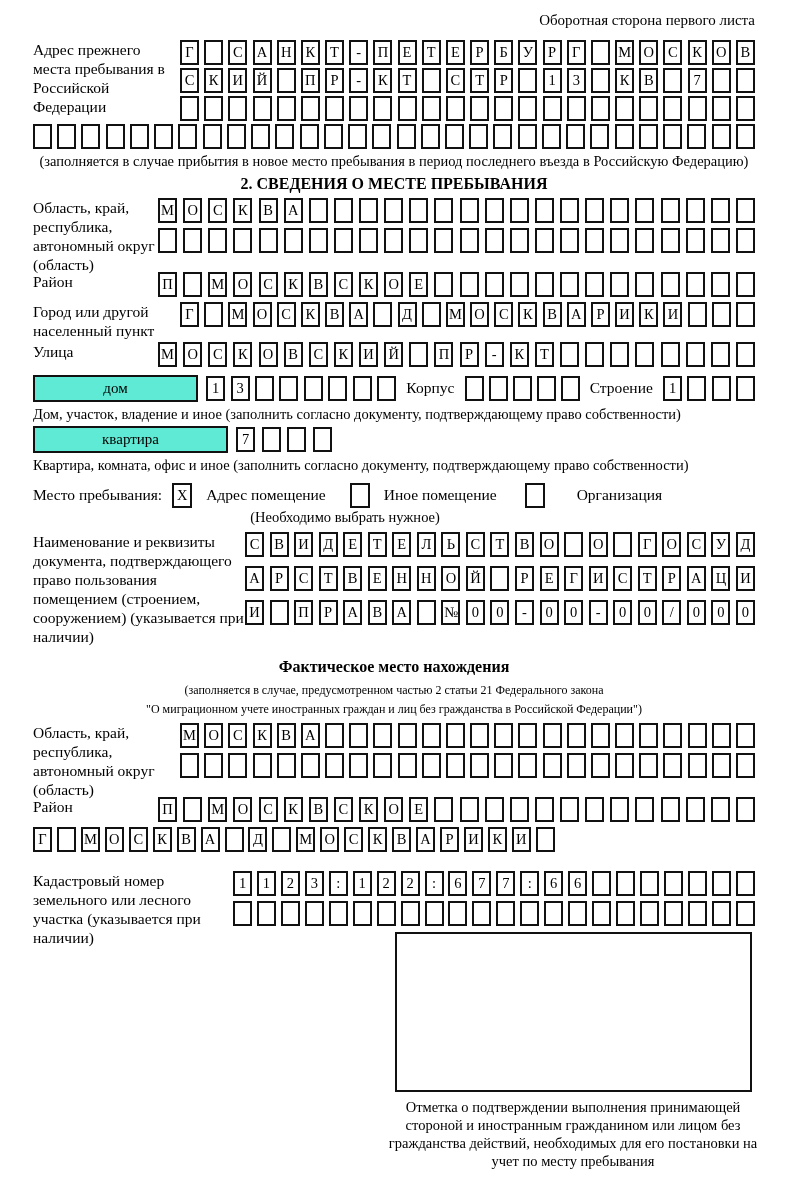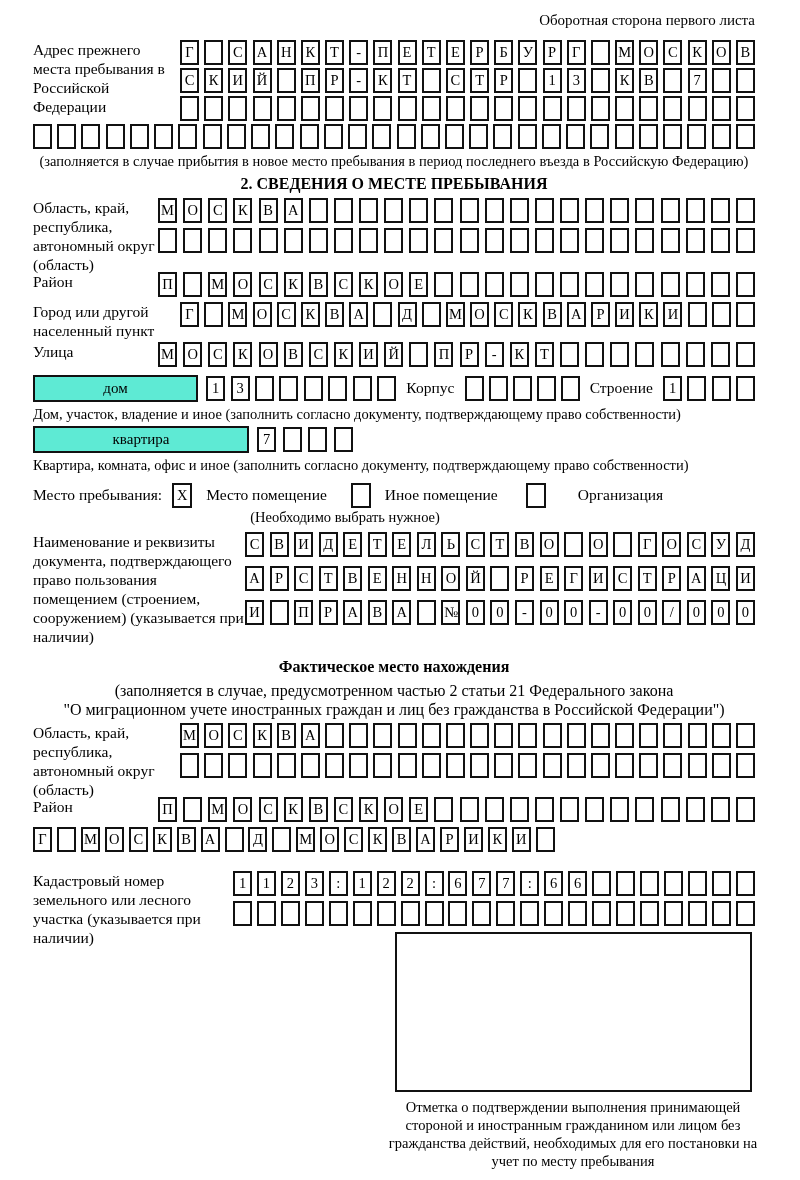--- a/index.html
+++ b/index.html
@@ -24,30 +24,30 @@
     flex:none;width:19px;height:25px;box-sizing:border-box;border:2px solid #111;
     font-size:14.5px;line-height:21px;text-align:center;background:#fff;
   }
   .caption{font-size:14.5px;line-height:18px;margin:3px 0 3px;}
   .center{text-align:center;}
   .sec-title{font-weight:bold;font-size:16px;line-height:21px;text-align:center;margin:2px 0 4px;}
   .mt4{margin-top:4px}.mt2{margin-top:2px}.mt3{margin-top:3px}.mt6{margin-top:6px}.mt10{margin-top:10px}
   .domrow{display:flex;align-items:center;justify-content:space-between;width:722px;height:28px;margin:4px 0 0;}
   .wbox{border:2px solid #111;height:27px;box-sizing:border-box;text-align:center;
         font-size:15px;line-height:23px;flex:none;background:#5eead4;}
-  .w165{width:165px}.w195{width:216px}
+  .w165{width:165px}.w195{width:195px}
   .inline-label{font-size:15.5px;flex:none;padding:0 2px;text-align:right;}
   .kvrow{display:flex;align-items:center;height:27px;margin-top:2px;}
   .kvrow .cells{margin-left:8px;}
   .mesto-row{display:flex;align-items:center;height:26px;margin-top:8px;font-size:15.5px;}
   .checkbox{flex:none;width:20px;height:25px;box-sizing:border-box;border:2px solid #111;
             text-align:center;font-size:14.5px;line-height:21px;background:#fff;}
   .ml10{margin-left:10px}.ml14{margin-left:14px}.ml24{margin-left:24px}.ml28{margin-left:28px}.ml32{margin-left:32px}
   .mesto-note{font-size:14.5px;line-height:18px;margin-left:192px;width:240px;text-align:center;}
-  .fact-caption{font-size:16px;line-height:19px;text-align:center;}
+  .fact-caption{font-size:12px;line-height:19px;text-align:center;}
   .stamp-box{margin-left:362px;margin-top:2px;width:357px;height:160px;
              border:2px solid #111;box-sizing:border-box;background:#fff;}
   .stamp-caption{margin-left:350px;margin-top:6px;width:380px;text-align:center;
                  font-size:14.5px;line-height:18px;}
 </style>
 </head>
 <body>
 
 <div class="page">
 
@@ -357,21 +357,21 @@
         <div class="cell"></div>
         <div class="cell"></div>
         <div class="cell"></div>
       </div>
   </div>
   <div class="caption">Квартира, комната, офис и иное (заполнить согласно документу, подтверждающему право собственности)</div>
 
   <div class="mesto-row">
     <span>Место пребывания:</span>
     <span class="checkbox ml10">X</span>
-    <span class="ml14">Место помещение</span>
+    <span class="ml14">Адрес помещение</span>
     <span class="checkbox ml24"></span>
     <span class="ml14">Иное помещение</span>
     <span class="checkbox ml28"></span>
     <span class="ml32">Организация</span>
   </div>
   <div class="mesto-note">(Необходимо выбрать нужное)</div>
 
   <div class="frow h122 mt6">
     <div class="flabel w212">Наименование и реквизиты документа, подтверждающего право пользования помещением (строением, сооружением) (указывается при наличии)</div>
     <div class="rows g9">

